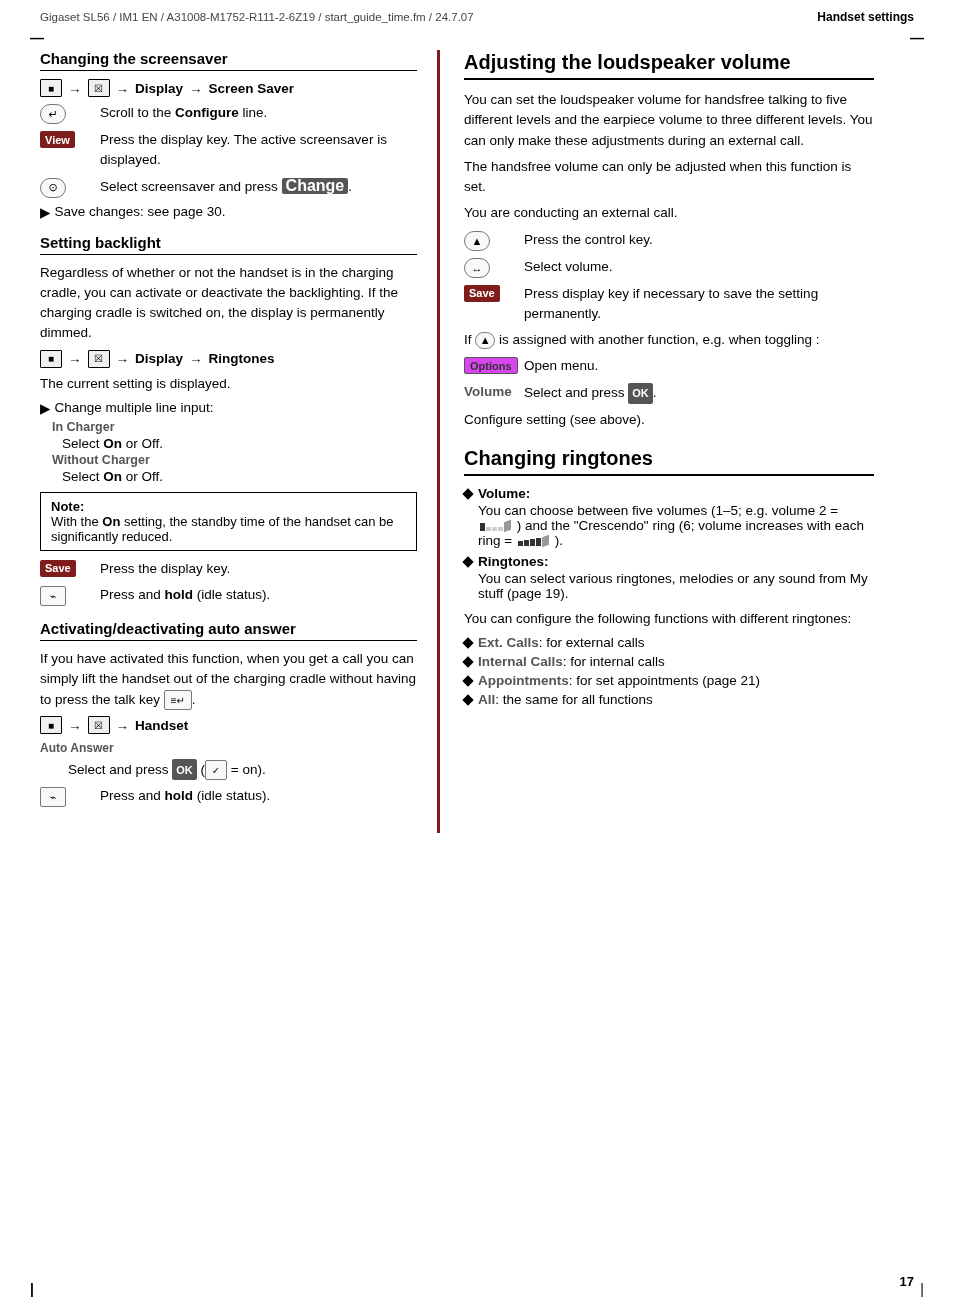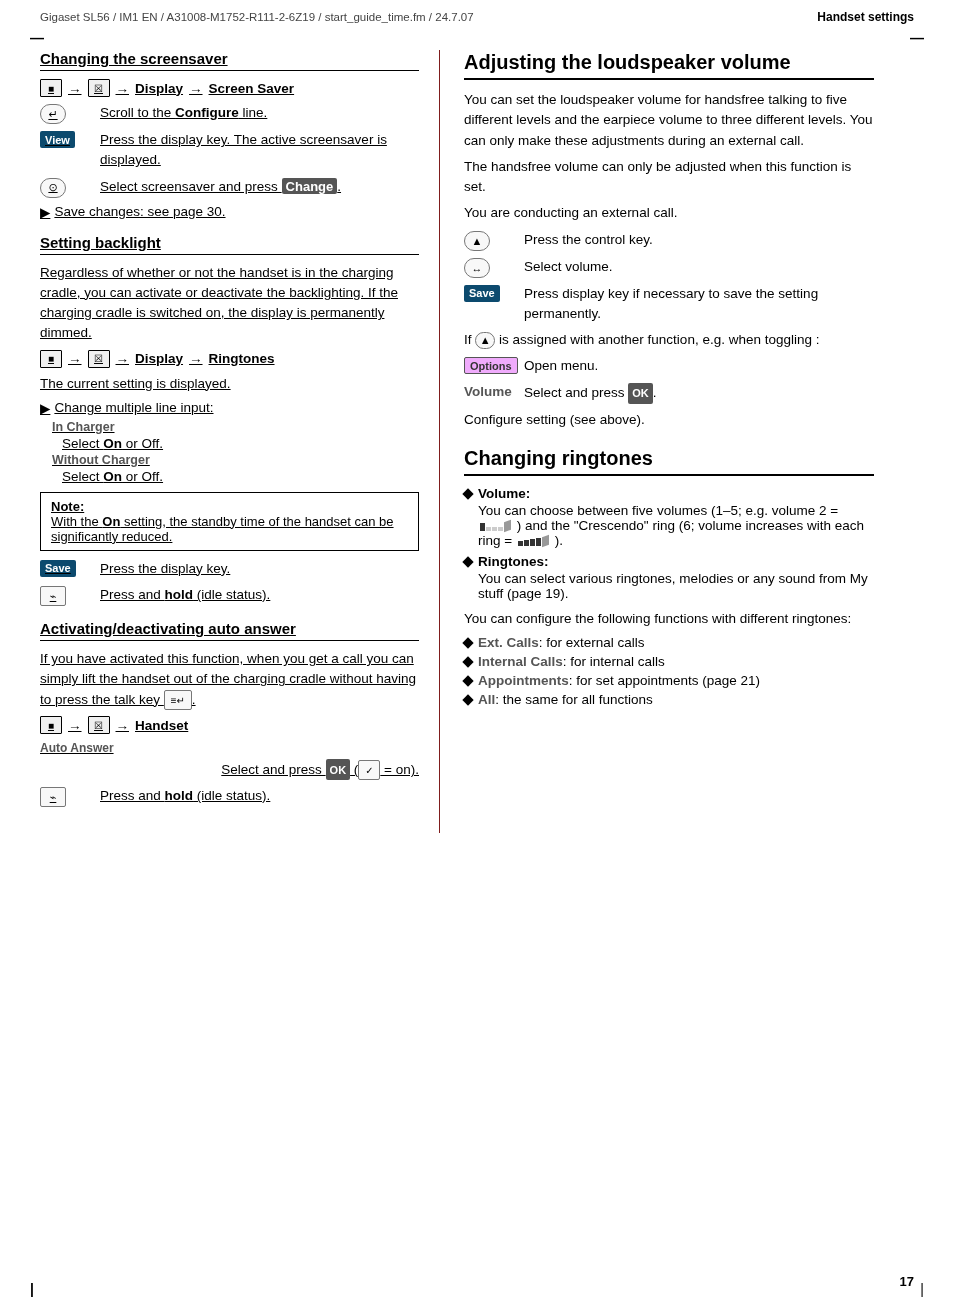--- a/index.html
+++ b/index.html
@@ -39,22 +39,21 @@
     .page-marks-top span { font-size: 14px; font-weight: bold; }
 
     .content-area {
       display: flex;
       gap: 0;
       padding: 0 0 0 0;
     }
     .left-col {
       width: 440px;
       padding: 0 20px 20px 40px;
-      border-right: 1px solid #7f1d1d;
-      text-decoration: underline;
+      border-right: 3px solid #7f1d1d;
     }
     .right-col {
       width: 474px;
       padding: 0 40px 20px 24px;
     }
 
     .section-title {
       font-size: 15px;
       font-weight: bold;
       border-bottom: 1.5px solid #000;
@@ -86,34 +85,34 @@
       padding-top: 1px;
     }
     .instruction-text {
       flex: 1;
       line-height: 1.5;
     }
     .key-label {
       display: inline-flex;
       align-items: center;
       justify-content: center;
-      background: #0c4a6e;
+      background: #7f1d1d;
       color: #fff;
       font-size: 11px;
       font-weight: bold;
       padding: 1px 5px;
       height: 17px;
       border-radius: 2px;
     }
     .key-soft {
       display: inline-flex;
       align-items: center;
       justify-content: center;
       border: 1.5px solid #555;
-      background: #f0abfc;
+      background: #d946ef;
       color: #333;
       font-size: 11px;
       font-weight: bold;
       padding: 1px 5px;
       height: 17px;
       border-radius: 2px;
     }
 
     .menu-arrow { font-style: normal; font-weight: bold; margin: 0 3px; }
     .menu-item { font-weight: bold; }
@@ -191,21 +190,21 @@
       padding: 1px 4px;
       height: 21px;
       border-radius: 2px;
     }
     .change-box {
       display: inline-flex;
       align-items: center;
       justify-content: center;
       background: #555;
       color: #fff;
-      font-size: 13px;
+      font-size: 16px;
       font-weight: bold;
       padding: 1px 4px;
       height: 16px;
       border-radius: 2px;
     }
 
     .volume-bar {
       display: inline-flex;
       align-items: flex-end;
       gap: 1px;
@@ -387,21 +386,21 @@
         <span class="icon-menu">■</span>
         <span class="menu-arrow">→</span>
         <span class="icon-menu">☒</span>
         <span class="menu-arrow">→</span>
         <span class="menu-item">Handset</span>
       </div>
 
       <div style="margin-bottom:4px;">
         <span class="select-label">Auto Answer</span>
       </div>
-      <div style="margin-bottom:6px;text-align:right;">
+      <div style="margin-left:28px; margin-bottom:6px;">
         Select and press <span class="ok-box">OK</span> (<span class="icon-end" style="width:22px;font-size:10px;">✓</span> = on).
       </div>
 
       <div class="instruction-row">
         <div class="instruction-icon">
           <span class="icon-end">⌁</span>
         </div>
         <div class="instruction-text">
           Press and <span class="bold">hold</span> (idle status).
         </div>

